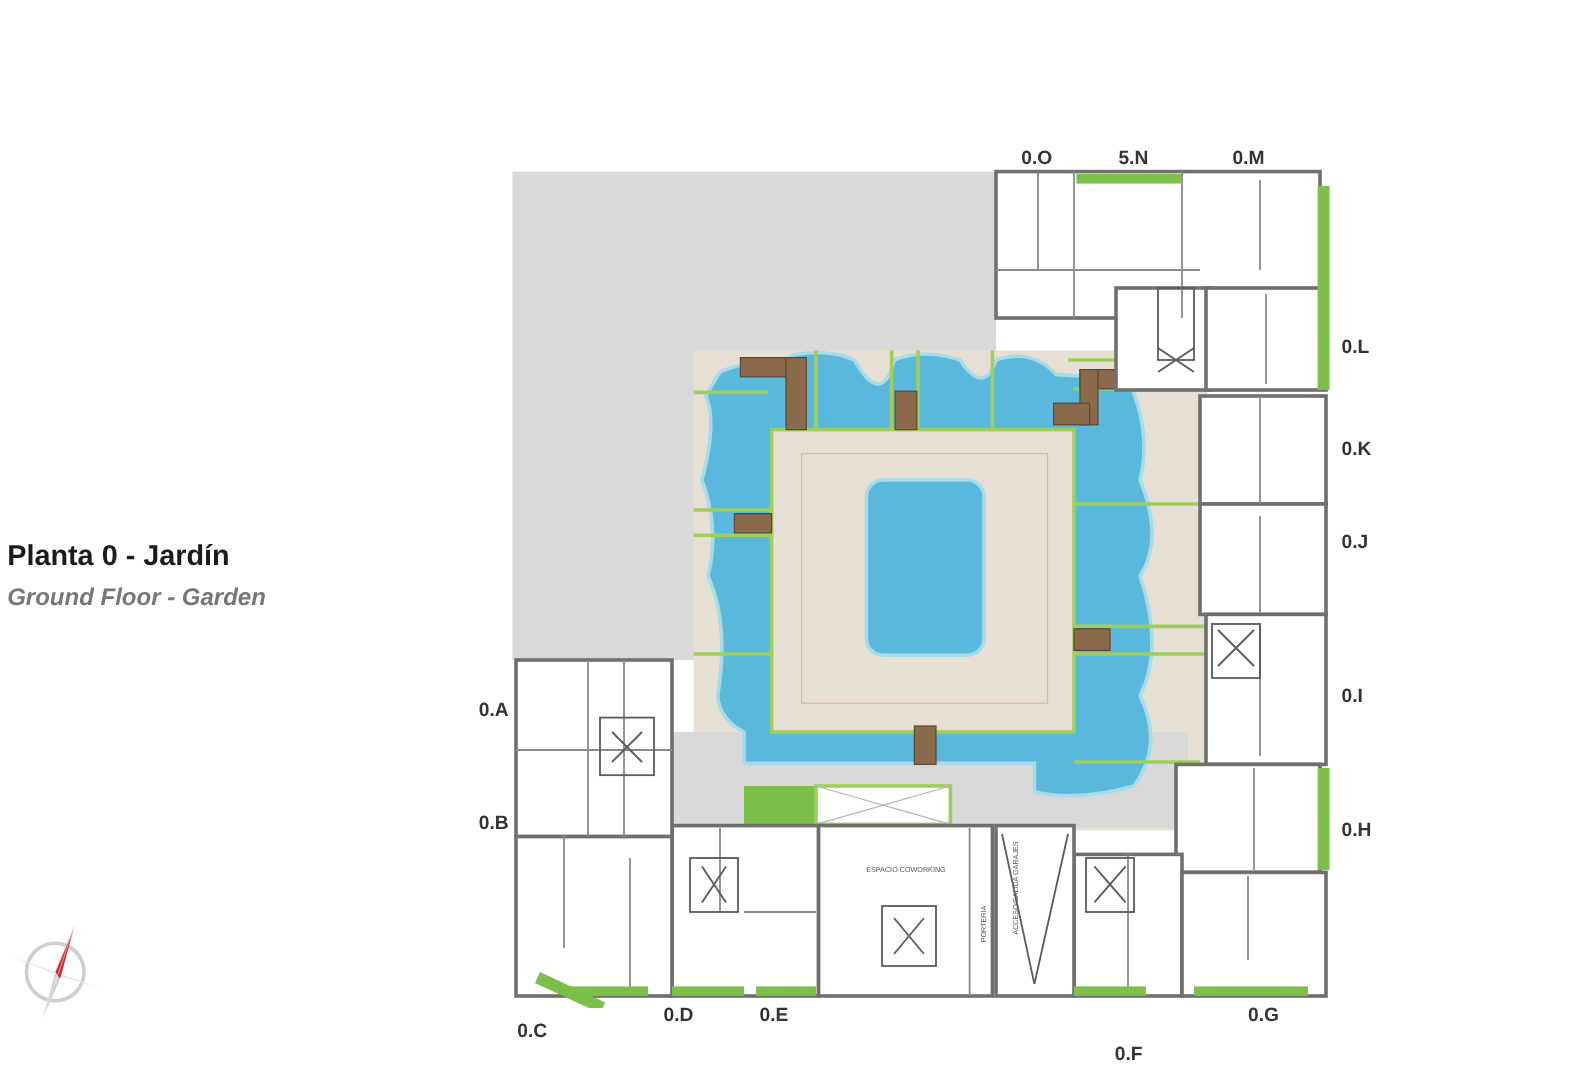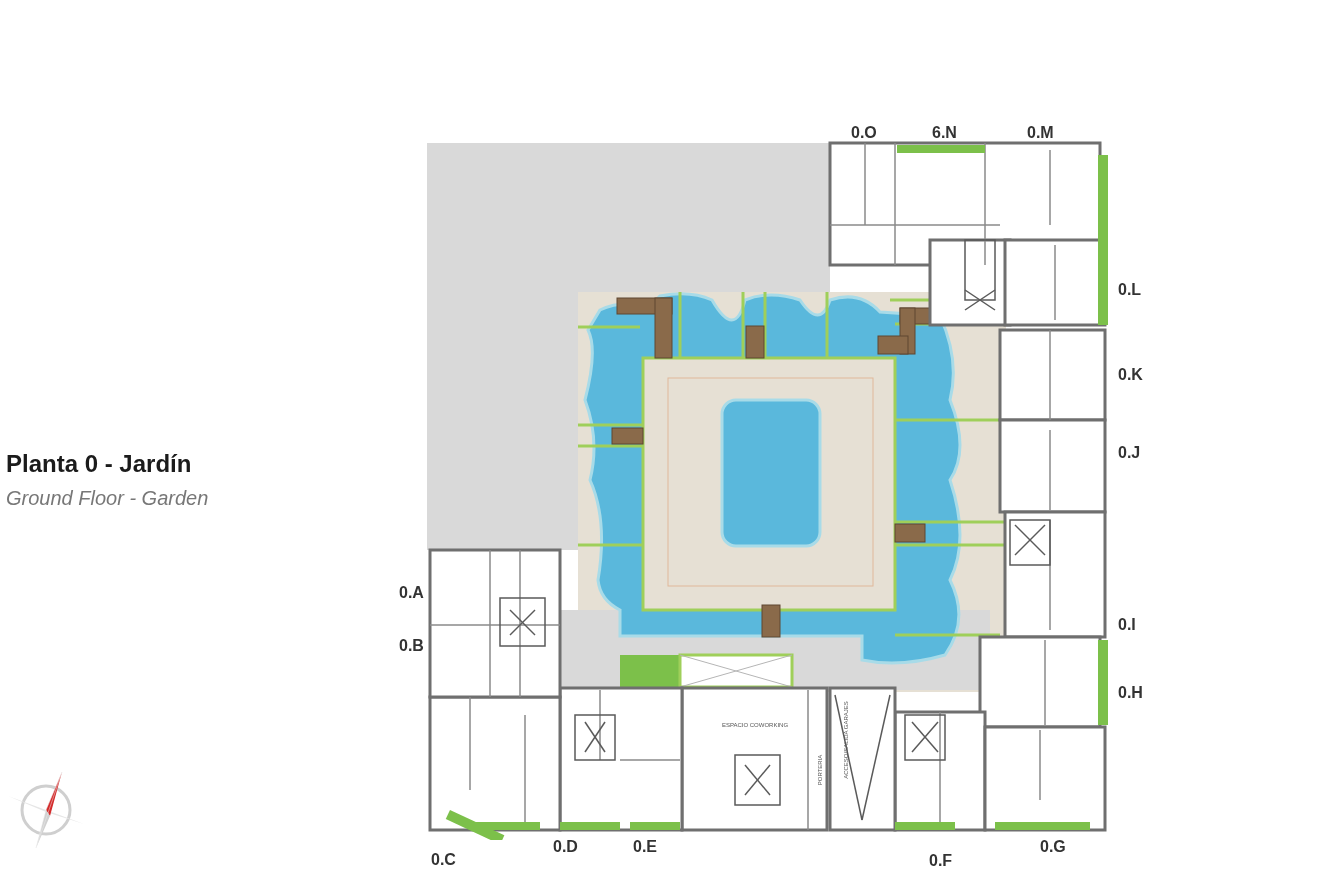--- a/index.html
+++ b/index.html
@@ -1,19 +1,19 @@
 <!DOCTYPE html>
 <html><head>
 <meta charset="utf-8">
 <style>
   html, body { margin:0; padding:0; background:#ffffff; }
   body { width:1320px; height:895px; position:relative; overflow:hidden; font-family:"Liberation Sans", sans-serif; }
   .abs { position:absolute; }
   .title { left:6px; top:450px; font-size:24px; font-weight:bold; color:#1b1b1b; }
-  .subtitle { left:6px; top:487px; font-size:20px; font-weight:normal; font-style:italic; color:#777777; }
+  .subtitle { left:6px; top:487px; font-size:20px; font-weight:bold; font-style:italic; color:#777777; }
   .unit-label { font-size:16px; font-weight:bold; color:#333333; white-space:nowrap; }
   svg text { font-family:"Liberation Sans", sans-serif; }
 </style>
 </head>
 <body>
 
 <div class="abs title">Planta 0 - Jardín</div>
 <div class="abs subtitle">Ground Floor - Garden</div>
 
 <div class="abs" style="left:4px; top:768px; width:84px; height:84px;">
@@ -158,29 +158,29 @@
       <rect x="995" y="822" width="95" height="8"></rect>
     </g>
 
     <text x="755" y="727" font-size="6" fill="#555" text-anchor="middle">ESPACIO COWORKING</text>
     <text x="822" y="770" font-size="6" fill="#555" text-anchor="middle" transform="rotate(-90 822 770)">PORTERIA</text>
     <text x="848" y="740" font-size="6" fill="#555" text-anchor="middle" transform="rotate(-90 848 740)">ACCESO/SALIDA GARAJES</text>
   </svg>
 </div>
 
 <div class="abs unit-label" style="left:851px; top:124px;">0.O</div>
-<div class="abs unit-label" style="left:932px; top:124px;">6.N</div>
+<div class="abs unit-label" style="left:932px; top:124px;">5.N</div>
 <div class="abs unit-label" style="left:1027px; top:124px;">0.M</div>
 
 <div class="abs unit-label" style="left:1118px; top:281px;">0.L</div>
 <div class="abs unit-label" style="left:1118px; top:366px;">0.K</div>
 <div class="abs unit-label" style="left:1118px; top:444px;">0.J</div>
-<div class="abs unit-label" style="left:1118px; top:572px;margin-top:44px;">0.I</div>
+<div class="abs unit-label" style="left:1118px; top:572px;">0.I</div>
 <div class="abs unit-label" style="left:1118px; top:684px;text-align:right;">0.H</div>
 
 <div class="abs unit-label" style="left:431px; top:823px;margin-top:28px;">0.C</div>
 <div class="abs unit-label" style="left:553px; top:838px;">0.D</div>
 <div class="abs unit-label" style="left:633px; top:838px;">0.E</div>
-<div class="abs unit-label" style="left:929px; top:852px;">0.F</div>
+<div class="abs unit-label" style="left:929px; top:870px;">0.F</div>
 <div class="abs unit-label" style="left:1040px; top:838px;">0.G</div>
 
 <div class="abs unit-label" style="left:399px; top:584px;">0.A</div>
-<div class="abs unit-label" style="left:399px; top:637px;">0.B</div>
+<div class="abs unit-label" style="left:399px; top:678px;">0.B</div>
 
 </body></html>

